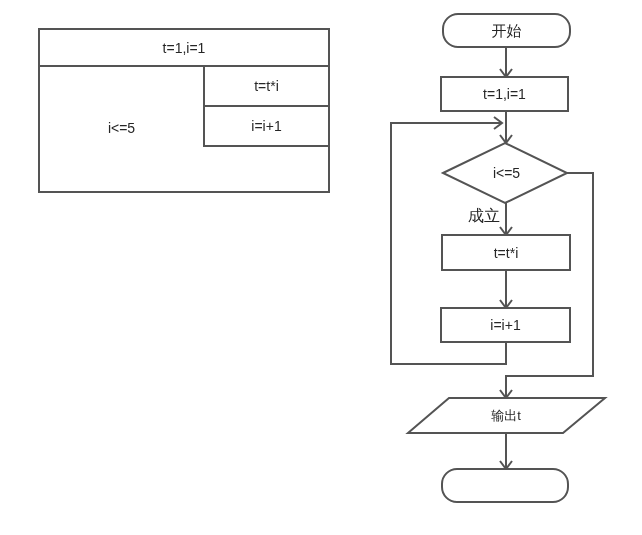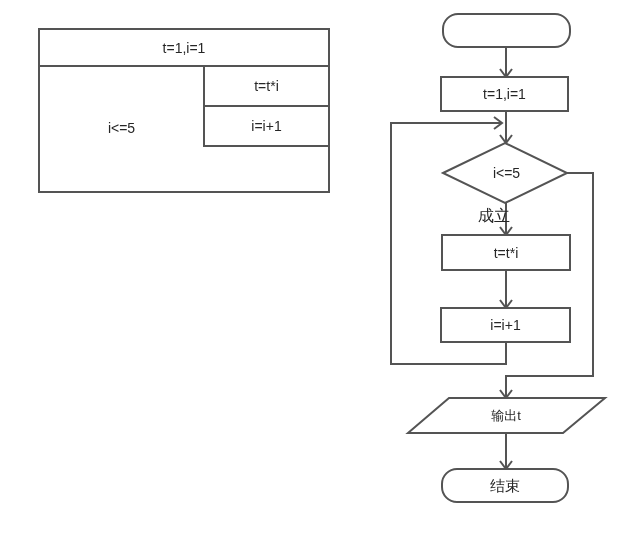--- a/index.html
+++ b/index.html
@@ -64,21 +64,21 @@
     position: absolute;
     display: flex;
     align-items: center;
     justify-content: center;
     font-size: 14px;
     white-space: nowrap;
   }
   .lbl-start  { left: 443px; top: 22px;  width: 127px; height: 18px; font-size: 15px; }
   .lbl-init   { left: 441px; top: 85px;  width: 127px; height: 18px; }
   .lbl-cond   { left: 443px; top: 164px; width: 127px; height: 18px; }
-  .lbl-true   { left: 468px; top: 206px; width: 52px;  height: 20px; font-size: 16px; }
+  .lbl-true   { left: 458px; top: 206px; width: 52px;  height: 20px; font-size: 16px; }
   .lbl-step1  { left: 442px; top: 244px; width: 128px; height: 18px; }
   .lbl-step2  { left: 441px; top: 316px; width: 129px; height: 18px; }
   .lbl-output { left: 442px; top: 407px; width: 128px; height: 18px; font-size: 13px; }
   .lbl-end    { left: 442px; top: 477px; width: 126px; height: 18px; font-size: 15px; }
 </style>
 </head>
 <body>
 
 <div class="canvas">
 
@@ -115,21 +115,21 @@
 
     <rect x="443" y="14" width="127" height="33" rx="15" ry="15" fill="#ffffff" stroke="#545454" stroke-width="2"></rect>
     <rect x="441" y="77" width="127" height="34" fill="#ffffff" stroke="#545454" stroke-width="2"></rect>
     <polygon points="443,173 505,143 567,173 505,203" fill="#ffffff" stroke="#545454" stroke-width="2"></polygon>
     <rect x="442" y="235" width="128" height="35" fill="#ffffff" stroke="#545454" stroke-width="2"></rect>
     <rect x="441" y="308" width="129" height="34" fill="#ffffff" stroke="#545454" stroke-width="2"></rect>
     <polygon points="449,398 605,398 563,433 408,433" fill="#ffffff" stroke="#545454" stroke-width="2"></polygon>
     <rect x="442" y="469" width="126" height="33" rx="15" ry="15" fill="#ffffff" stroke="#545454" stroke-width="2"></rect>
   </svg>
 
+  <div class="flow-label lbl-start">开始</div>
   <div class="flow-label lbl-init">t=1,i=1</div>
   <div class="flow-label lbl-cond">i&lt;=5</div>
   <div class="flow-label lbl-true">成立</div>
   <div class="flow-label lbl-step1">t=t*i</div>
   <div class="flow-label lbl-step2">i=i+1</div>
   <div class="flow-label lbl-output">输出t</div>
-  <div class="flow-label lbl-end">结束</div>
 
 </div>
 
 </body></html>

